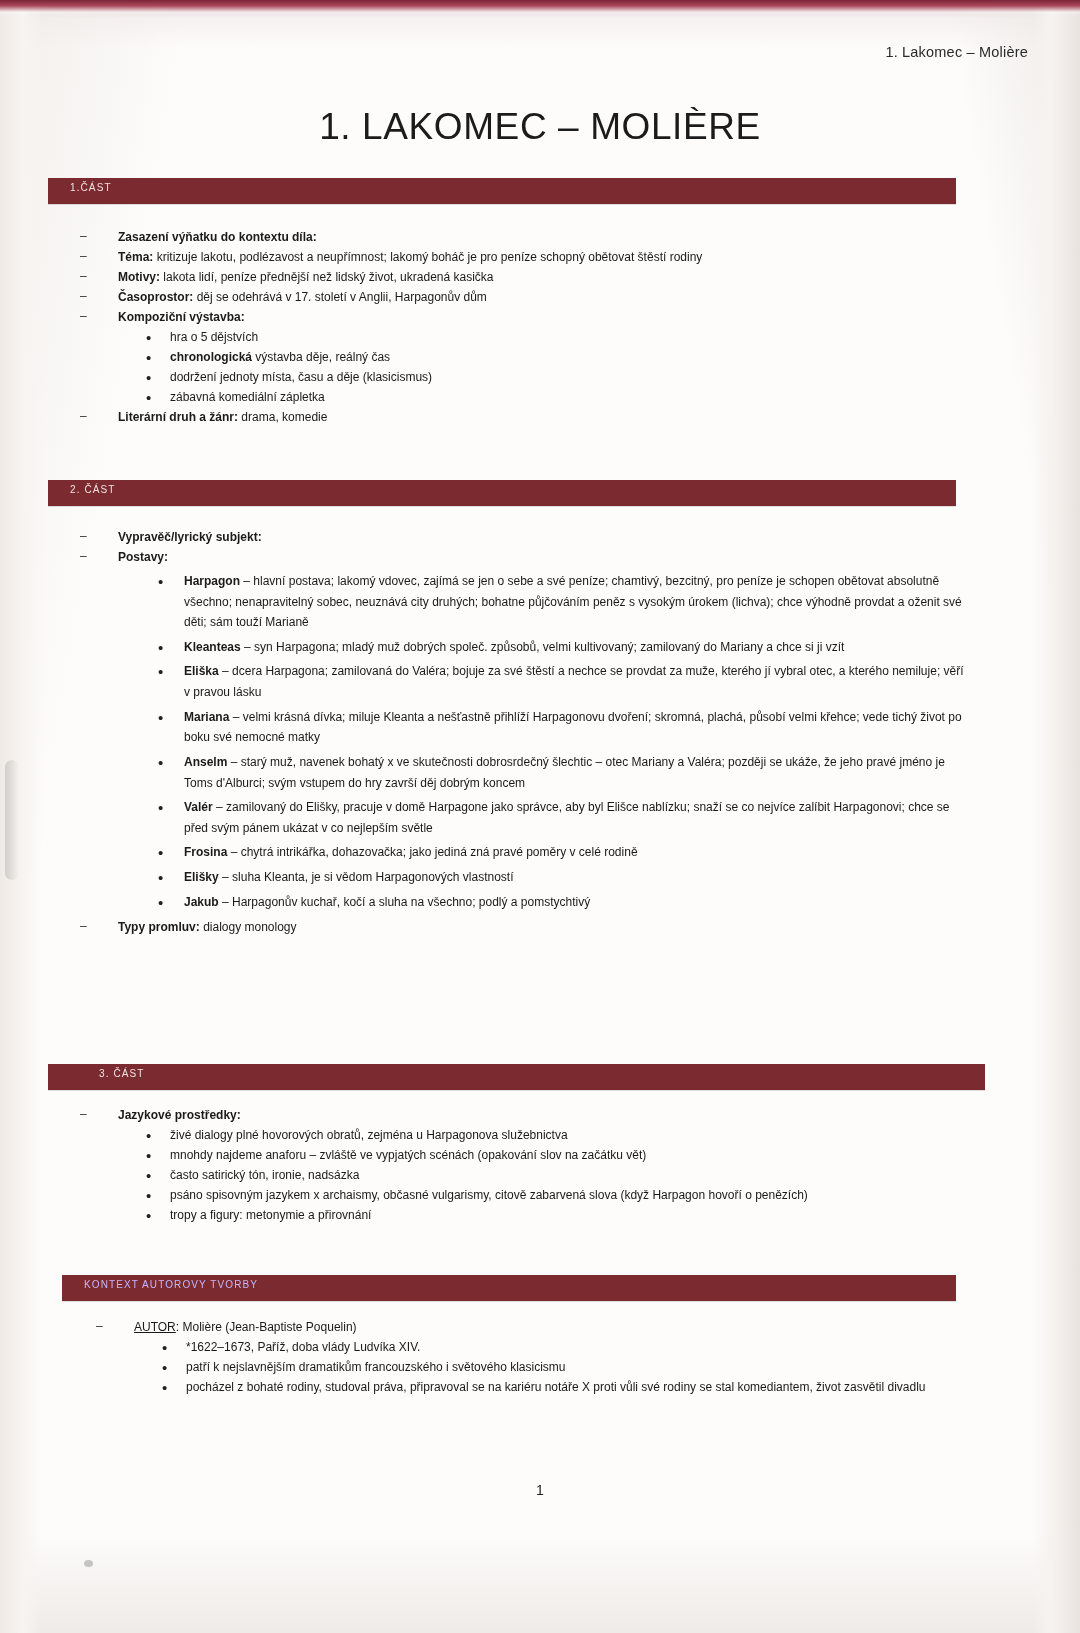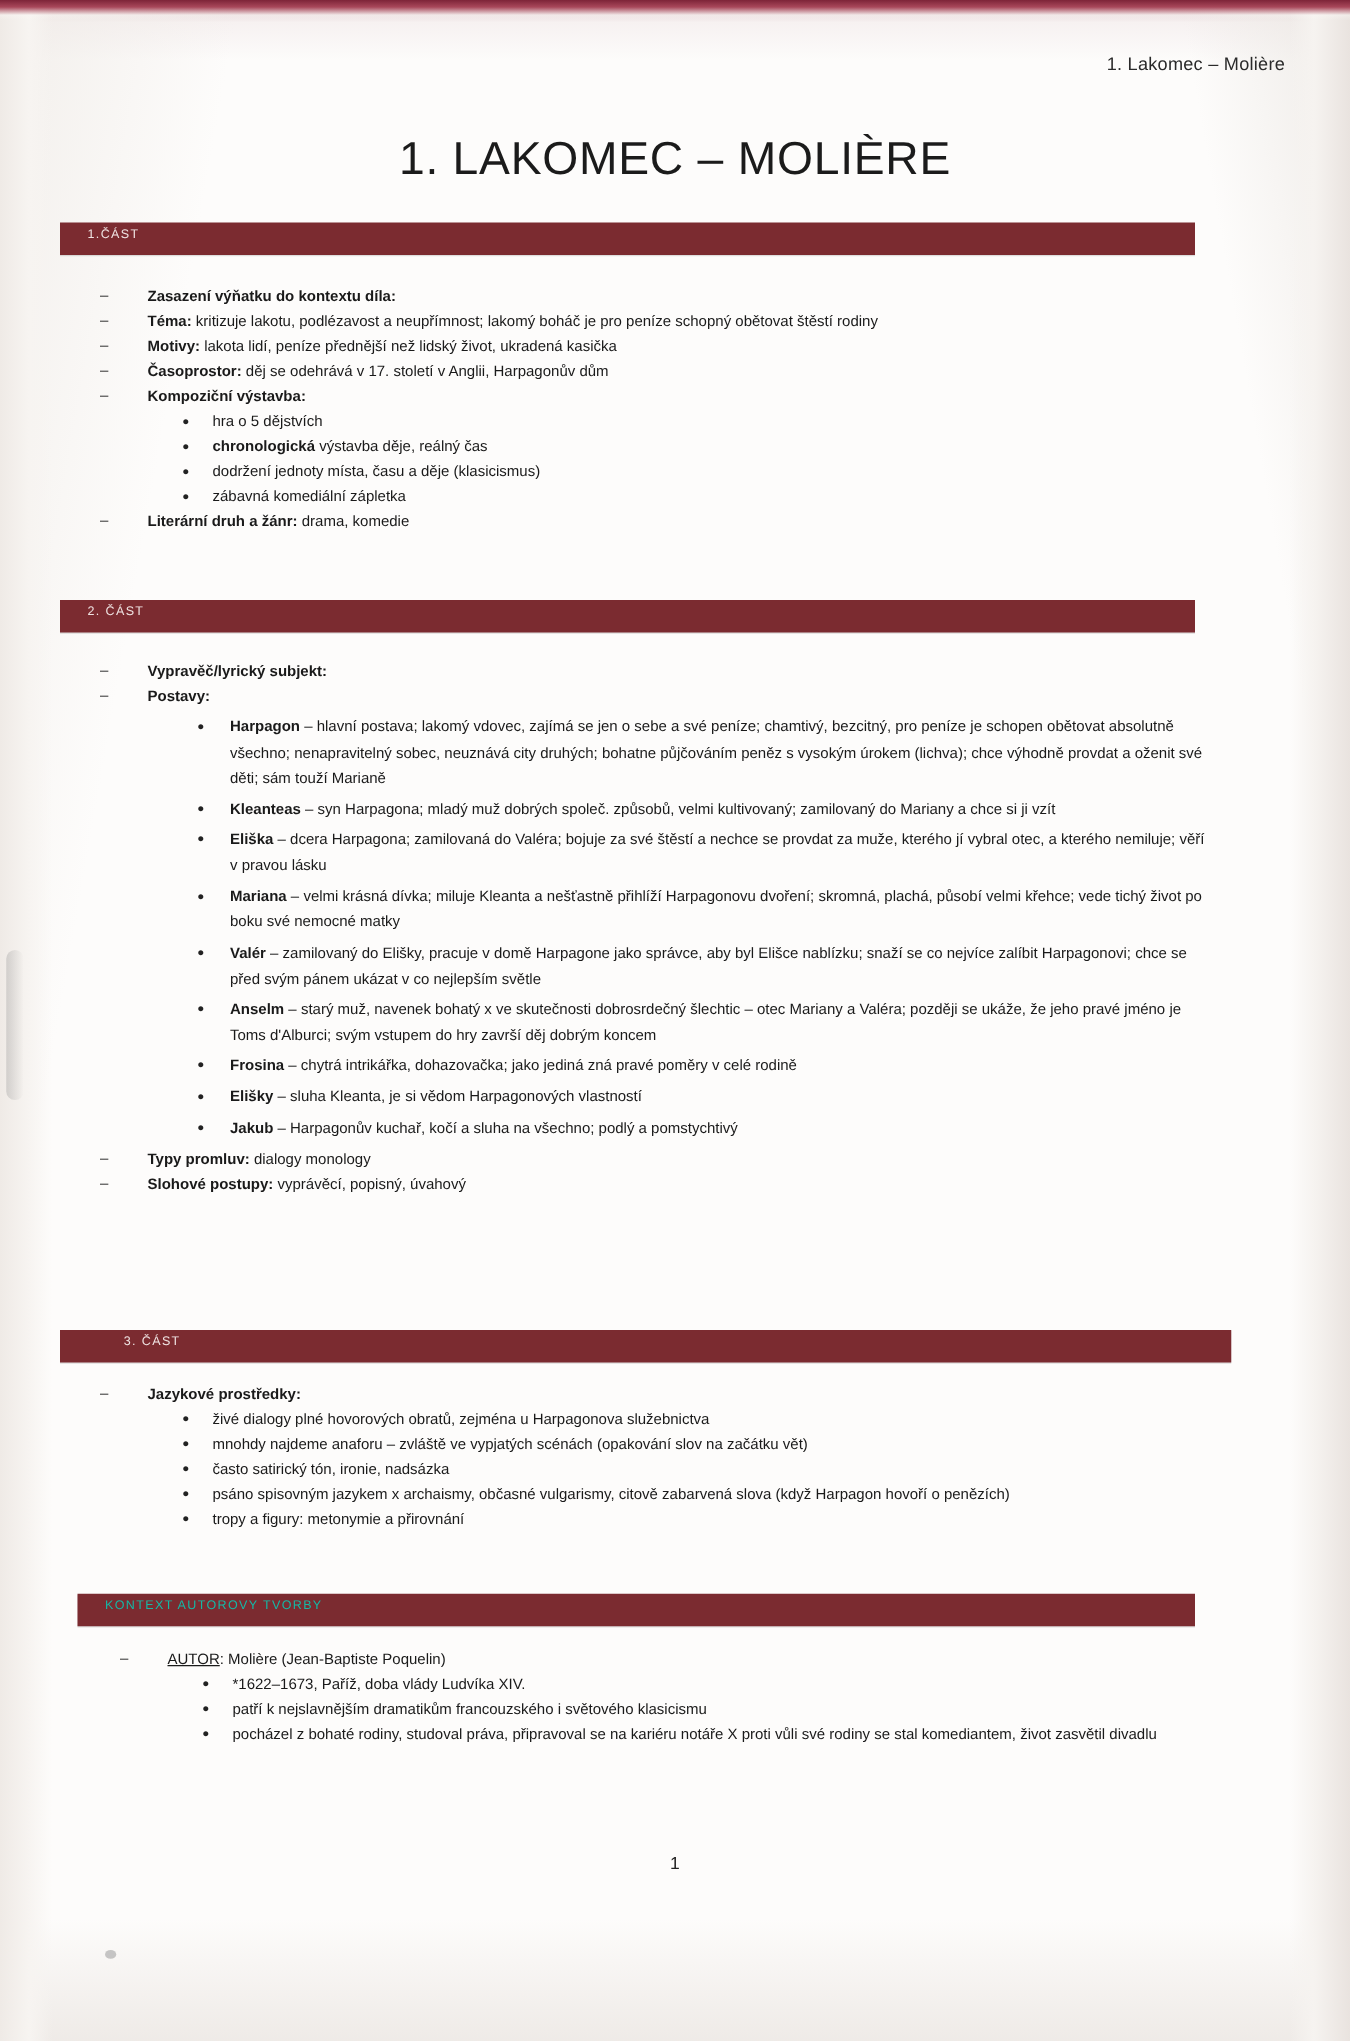--- a/index.html
+++ b/index.html
@@ -83,21 +83,21 @@
     display: block;
     padding: 4px 0 0 22px;
     color: #efe3e2;
     font-size: 10px;
     letter-spacing: 1.1px;
   }
   .band.b1 { top: 178px; }
   .band.b2 { top: 480px; }
   .band.b3 { top: 1064px; padding-left: 29px; }
   .band.b4 { top: 1275px; left: 62px; width: 894px; }
-  .band.b4 span { color: #14b8a6; }
+  .band.b4 span { color: #c4b5fd; }
 
   
   .sec {
     position: absolute;
     left: 74px;
     width: 890px;
     font-size: 12px;
     line-height: 1.58;
   }
   .dash-item {
@@ -247,40 +247,37 @@
     <div class="bul-wide">
       <b>Kleanteas</b><span> – syn Harpagona; mladý muž dobrých společ. způsobů, velmi kultivovaný; zamilovaný do Mariany a chce si ji vzít</span>
     </div>
     <div class="bul-wide">
       <b>Eliška</b><span> – dcera Harpagona; zamilovaná do Valéra; bojuje za své štěstí a nechce se provdat za muže, kterého jí vybral otec, a kterého nemiluje; věří v pravou lásku</span>
     </div>
     <div class="bul-wide">
       <b>Mariana</b><span> – velmi krásná dívka; miluje Kleanta a nešťastně přihlíží Harpagonovu dvoření; skromná, plachá, působí velmi křehce; vede tichý život po boku své nemocné matky</span>
     </div>
     <div class="bul-wide">
+      <b>Anselm</b><span> – starý muž, navenek bohatý x ve skutečnosti dobrosrdečný šlechtic – otec Mariany a Valéra; později se ukáže, že jeho pravé jméno je Toms d'Alburci; svým vstupem do hry završí děj dobrým koncem</span>
+    </div>
+    <div class="bul-wide">
       <b>Valér</b><span> – zamilovaný do Elišky, pracuje v domě Harpagone jako správce, aby byl Elišce nablízku; snaží se co nejvíce zalíbit Harpagonovi; chce se před svým pánem ukázat v co nejlepším světle</span>
-    </div>
-    <div class="bul-wide">
-      <b>Anselm</b><span> – starý muž, navenek bohatý x ve skutečnosti dobrosrdečný šlechtic – otec Mariany a Valéra; později se ukáže, že jeho pravé jméno je Toms d'Alburci; svým vstupem do hry završí děj dobrým koncem</span>
     </div>
     <div class="bul-wide">
       <b>Frosina</b><span> – chytrá intrikářka, dohazovačka; jako jediná zná pravé poměry v celé rodině</span>
     </div>
     <div class="bul-wide">
       <b>Elišky</b><span> – sluha Kleanta, je si vědom Harpagonových vlastností</span>
     </div>
     <div class="bul-wide">
       <b>Jakub</b><span> – Harpagonův kuchař, kočí a sluha na všechno; podlý a pomstychtivý</span>
     </div>
 
     <div class="dash-item" style="margin-top:6px">
       <b>Typy promluv:</b><span> dialogy monology</span>
-    </div>
-    <div class="dash-item">
-      <b>Slohové postupy:</b><span> vyprávěcí, popisný, úvahový</span>
     </div>
   </div>
 
   <div class="band b3">
     <span>3. ČÁST</span>
   </div>
 
   <div class="sec sec3">
     <div class="dash-item">
       <b>Jazykové prostředky:</b><span></span>

